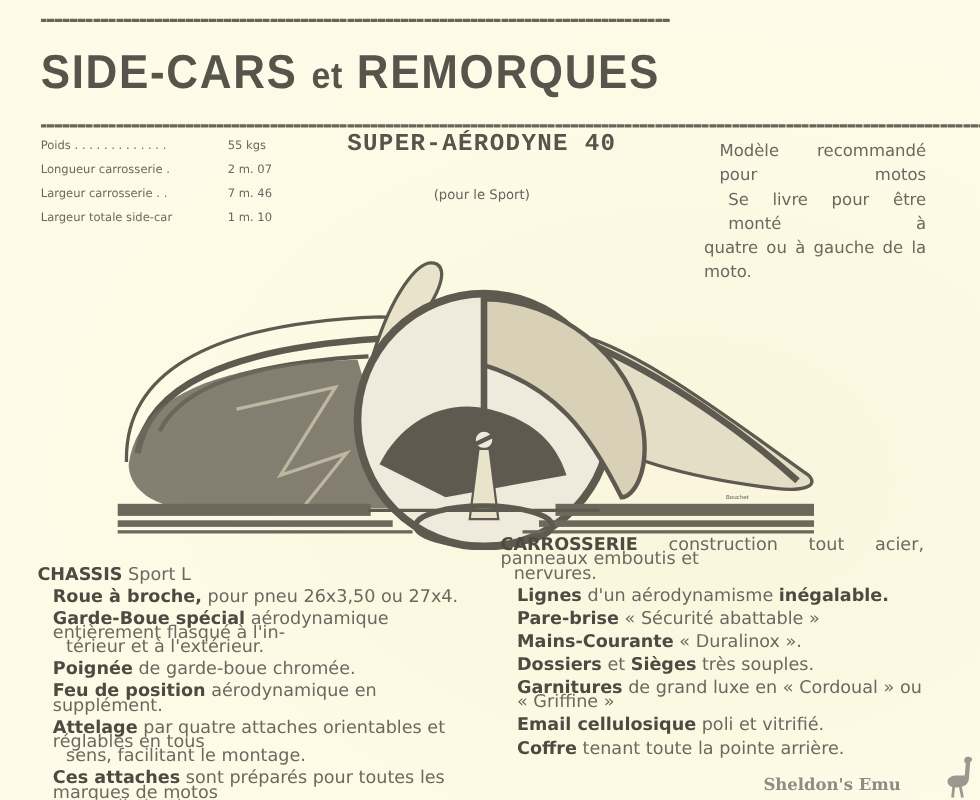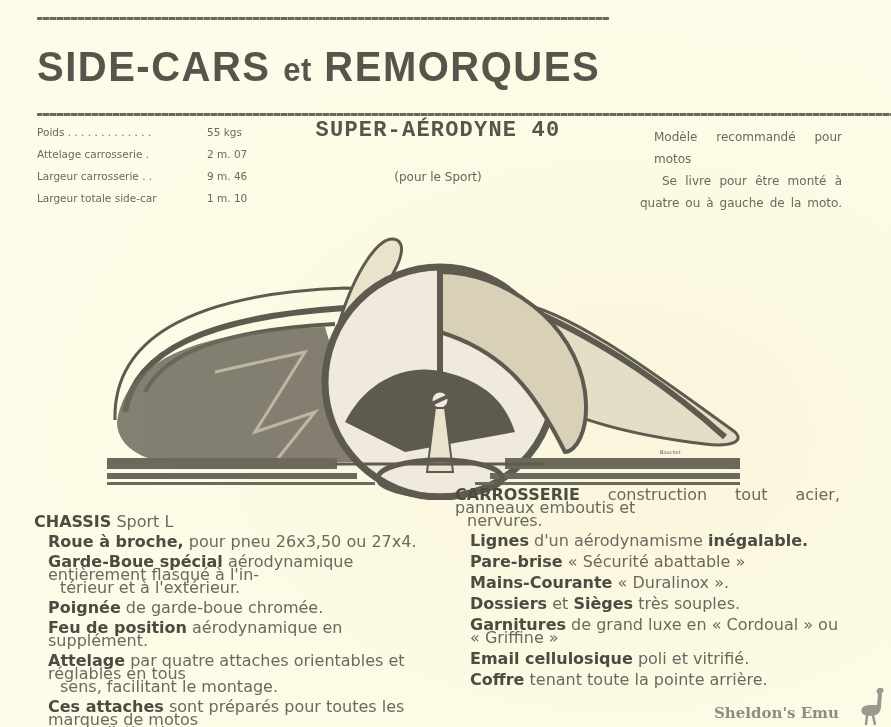--- a/index.html
+++ b/index.html
@@ -30,36 +30,36 @@
     .title .small { font-size: 31px; letter-spacing: 0.5px; }
     .specs { position: absolute; left: 37px; top: 126px; font-size: 10.5px; color: #6b6860; }
     .specs .row { height: 22px; display: flex; white-space: nowrap; }
     .specs .lbl { width: 170px; }
     .model-title {
       position: absolute; left: 285px; top: 118px; width: 306px; text-align: center;
       font-family: Liberation Mono, monospace; font-weight: bold;
       font-size: 22px; letter-spacing: 1.2px; color: #57544b; white-space: nowrap;
     }
     .model-sub { position: absolute; left: 285px; top: 170px; width: 306px; text-align: center; font-size: 12px; color: #67645c; }
-    .reco { position: absolute; left: 640px; top: 126px; width: 202px; font-size: 12px; color: #6b6860; text-align: justify; line-height: 22px; text-align-last: justify; }
+    .reco { position: absolute; left: 640px; top: 126px; width: 202px; font-size: 15px; color: #6b6860; text-align: justify; line-height: 22px; text-align-last: justify; }
     .reco .l1 { padding-left: 14px; }
     .reco .l3 { padding-left: 22px; }
     .illustration { position: absolute; left: 105px; top: 232px; width: 640px; height: 268px; }
     .col { position: absolute; font-size: 16px; color: #6b6860; line-height: 13px; }
     .col-left { left: 34px; top: 515px; width: 385px; }
     .col-right { left: 455px; top: 488px; width: 385px; }
     .col .head b, .col .item b { color: #4d4a42; }
     .col .head { margin-bottom: 7px; }
     .col .item { padding-left: 14px; text-indent: 0; margin-bottom: 7px; }
     .col .item .cont { display: block; padding-left: 12px; }
     .col-right .head { text-align: justify; }
     .col-right .head .cont { display: block; padding-left: 12px; }
     .col-right .item { padding-left: 15px; margin-bottom: 8px; }
     .watermark {
-      position: absolute; left: 714px; top: 704px;
+      position: absolute; left: 694px; top: 704px;
       font-family: "DejaVu Serif", serif; font-weight: bold; font-size: 15px;
       color: #8e8c84; white-space: nowrap;
     }
     .emu { position: absolute; left: 857px; top: 686px; width: 32px; height: 40px; }
   </style>
 </head>
 <body>
 
 <div class="page">
 
@@ -72,26 +72,26 @@
   </div>
 
   <div class="rope rope-mid"></div>
 
   <div class="specs">
     <div class="row">
       <span class="lbl">Poids . . . . . . . . . . . . .</span>
       <span>55 kgs</span>
     </div>
     <div class="row">
-      <span class="lbl">Attelage carrosserie  .</span>
+      <span class="lbl">Longueur carrosserie  .</span>
       <span>2 m. 07</span>
     </div>
     <div class="row">
       <span class="lbl">Largeur carrosserie  . .</span>
-      <span>9 m. 46</span>
+      <span>7 m. 46</span>
     </div>
     <div class="row">
       <span class="lbl">Largeur totale side-car</span>
       <span>1 m. 10</span>
     </div>
   </div>
 
   <div class="model-title">SUPER-AÉRODYNE 40</div>
   <div class="model-sub">(pour le Sport)</div>
 

